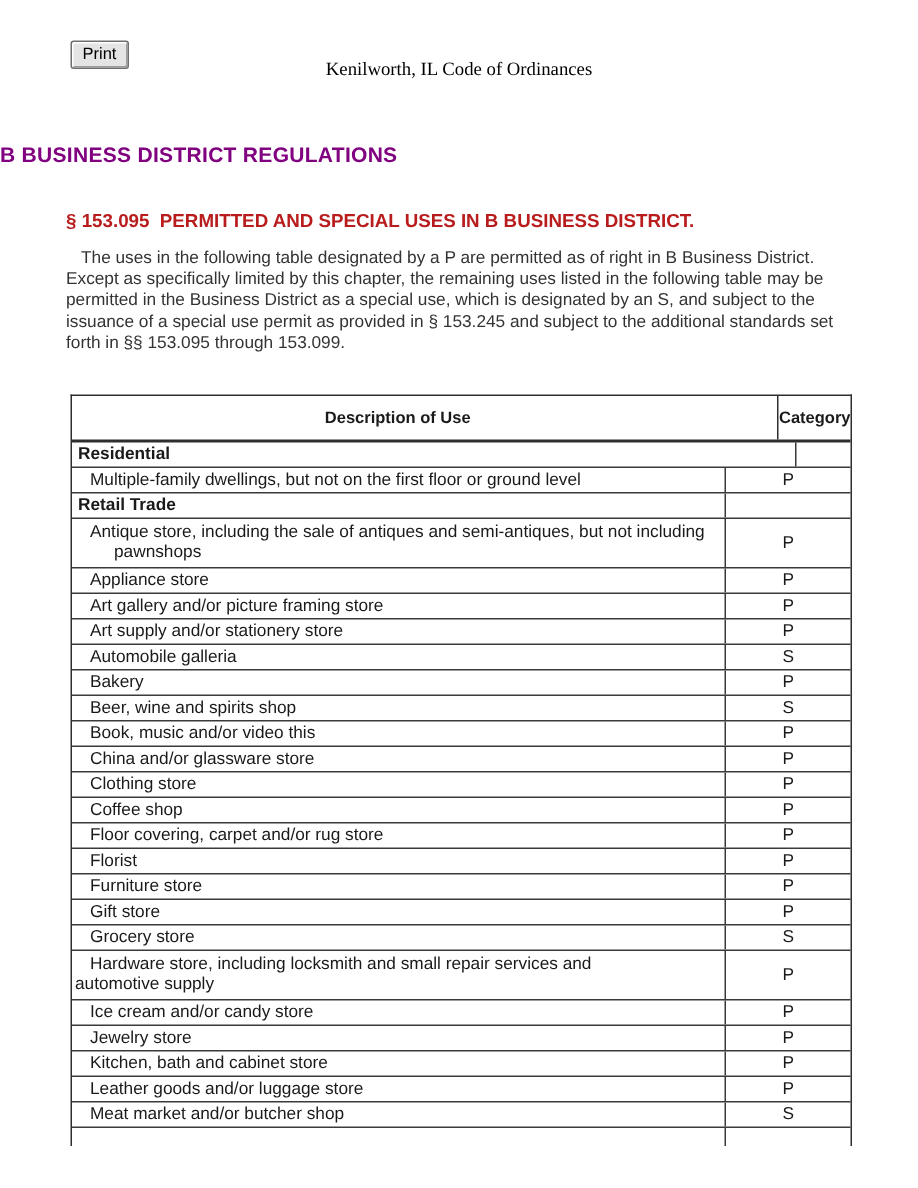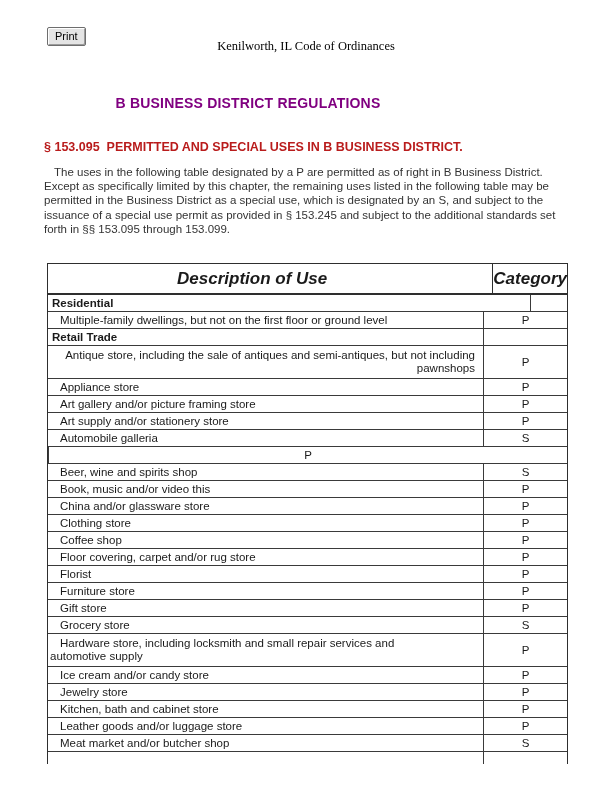--- a/index.html
+++ b/index.html
@@ -16,21 +16,21 @@
     padding:2px 7px 3px 7px; cursor:pointer;
     box-shadow: inset 1px 1px 0 #ffffff, inset -1px -1px 0 #9c9c9c;
   }
 
   
   .source-line {
     position:absolute; top:39px; left:0; width:612px; text-align:center;
     font-family:"Liberation Serif", serif; font-size:12.5px; color:#000;
   }
   .doc-title {
-    position:absolute; top:95px; left:0; width:496px; text-align:center;
+    position:absolute; top:95px; left:0; width:496px; 
     font-size:14px; font-weight:bold; letter-spacing:0.2px;
   }
   .section-heading {
     position:absolute; top:140px; left:44px; width:540px;
     font-size:12.5px; font-weight:bold; white-space:pre-wrap;
   }
   .body-paragraph {
     position:absolute; top:165px; left:44px; width:528px;
     font-size:11.5px; line-height:14.2px; color:#333333;
     text-indent:10px;
@@ -38,33 +38,33 @@
 
   
   .use-table {
     position:absolute; left:47px; top:263px; width:521px;
     border:1px solid #2e2e2e; border-bottom:none; box-sizing:border-box;
     background:#fff;
   }
   .thead {
     display:flex; align-items:stretch; min-height:29px;
     border-bottom:2px solid #2e2e2e;
-    font-weight:bold; font-style:italic; font-size:17px;
+    font-weight:bold; font-size:11px;
   }
   .th-desc { width:435px; display:flex; align-items:center; justify-content:center; box-sizing:border-box; }
   .th-cat  { flex:1; border-left:1px solid #2e2e2e; display:flex; align-items:center; justify-content:center;margin-left:36px; }
 
   .trow { display:flex; align-items:stretch; border-top:1px solid #3a3a3a; min-height:16px; }
   .trow:first-of-type { border-top:none;gap:47px; }
   .tcell.desc {
     width:435px; box-sizing:border-box;
     padding:1.5px 8px 1.5px 12px; font-size:11.5px; line-height:13px;
   }
   .trow.section .desc { font-weight:bold; padding-left:4px; }
-  .trow.hang .desc    { padding-left:28px; text-indent:-16px; padding-top:3px; padding-bottom:3px;text-align:right; }
+  .trow.hang .desc    { padding-left:28px; text-indent:-16px; padding-top:3px; padding-bottom:3px; }
   .trow.outdent .desc { padding-left:2px;  text-indent:10px;  padding-top:3px; padding-bottom:3px; white-space:pre-wrap; }
   .tcell.cat {
     flex:1; border-left:1px solid #3a3a3a;
     display:flex; align-items:center; justify-content:center; font-size:11.5px;
   }
   .trow.partial { height:12px; min-height:12px; }
 </style>
 </head>
 <body>
 
@@ -112,20 +112,21 @@
         </div>
         <div class="trow item">
           <div class="tcell desc">Art supply and/or stationery store</div>
           <div class="tcell cat">P</div>
         </div>
         <div class="trow item">
           <div class="tcell desc">Automobile galleria</div>
           <div class="tcell cat">S</div>
         </div>
         <div class="trow item">
+          <div class="tcell desc">Bakery</div>
           <div class="tcell cat">P</div>
         </div>
         <div class="trow item">
           <div class="tcell desc">Beer, wine and spirits shop</div>
           <div class="tcell cat">S</div>
         </div>
         <div class="trow item">
           <div class="tcell desc">Book, music and/or video this</div>
           <div class="tcell cat">P</div>
         </div>

